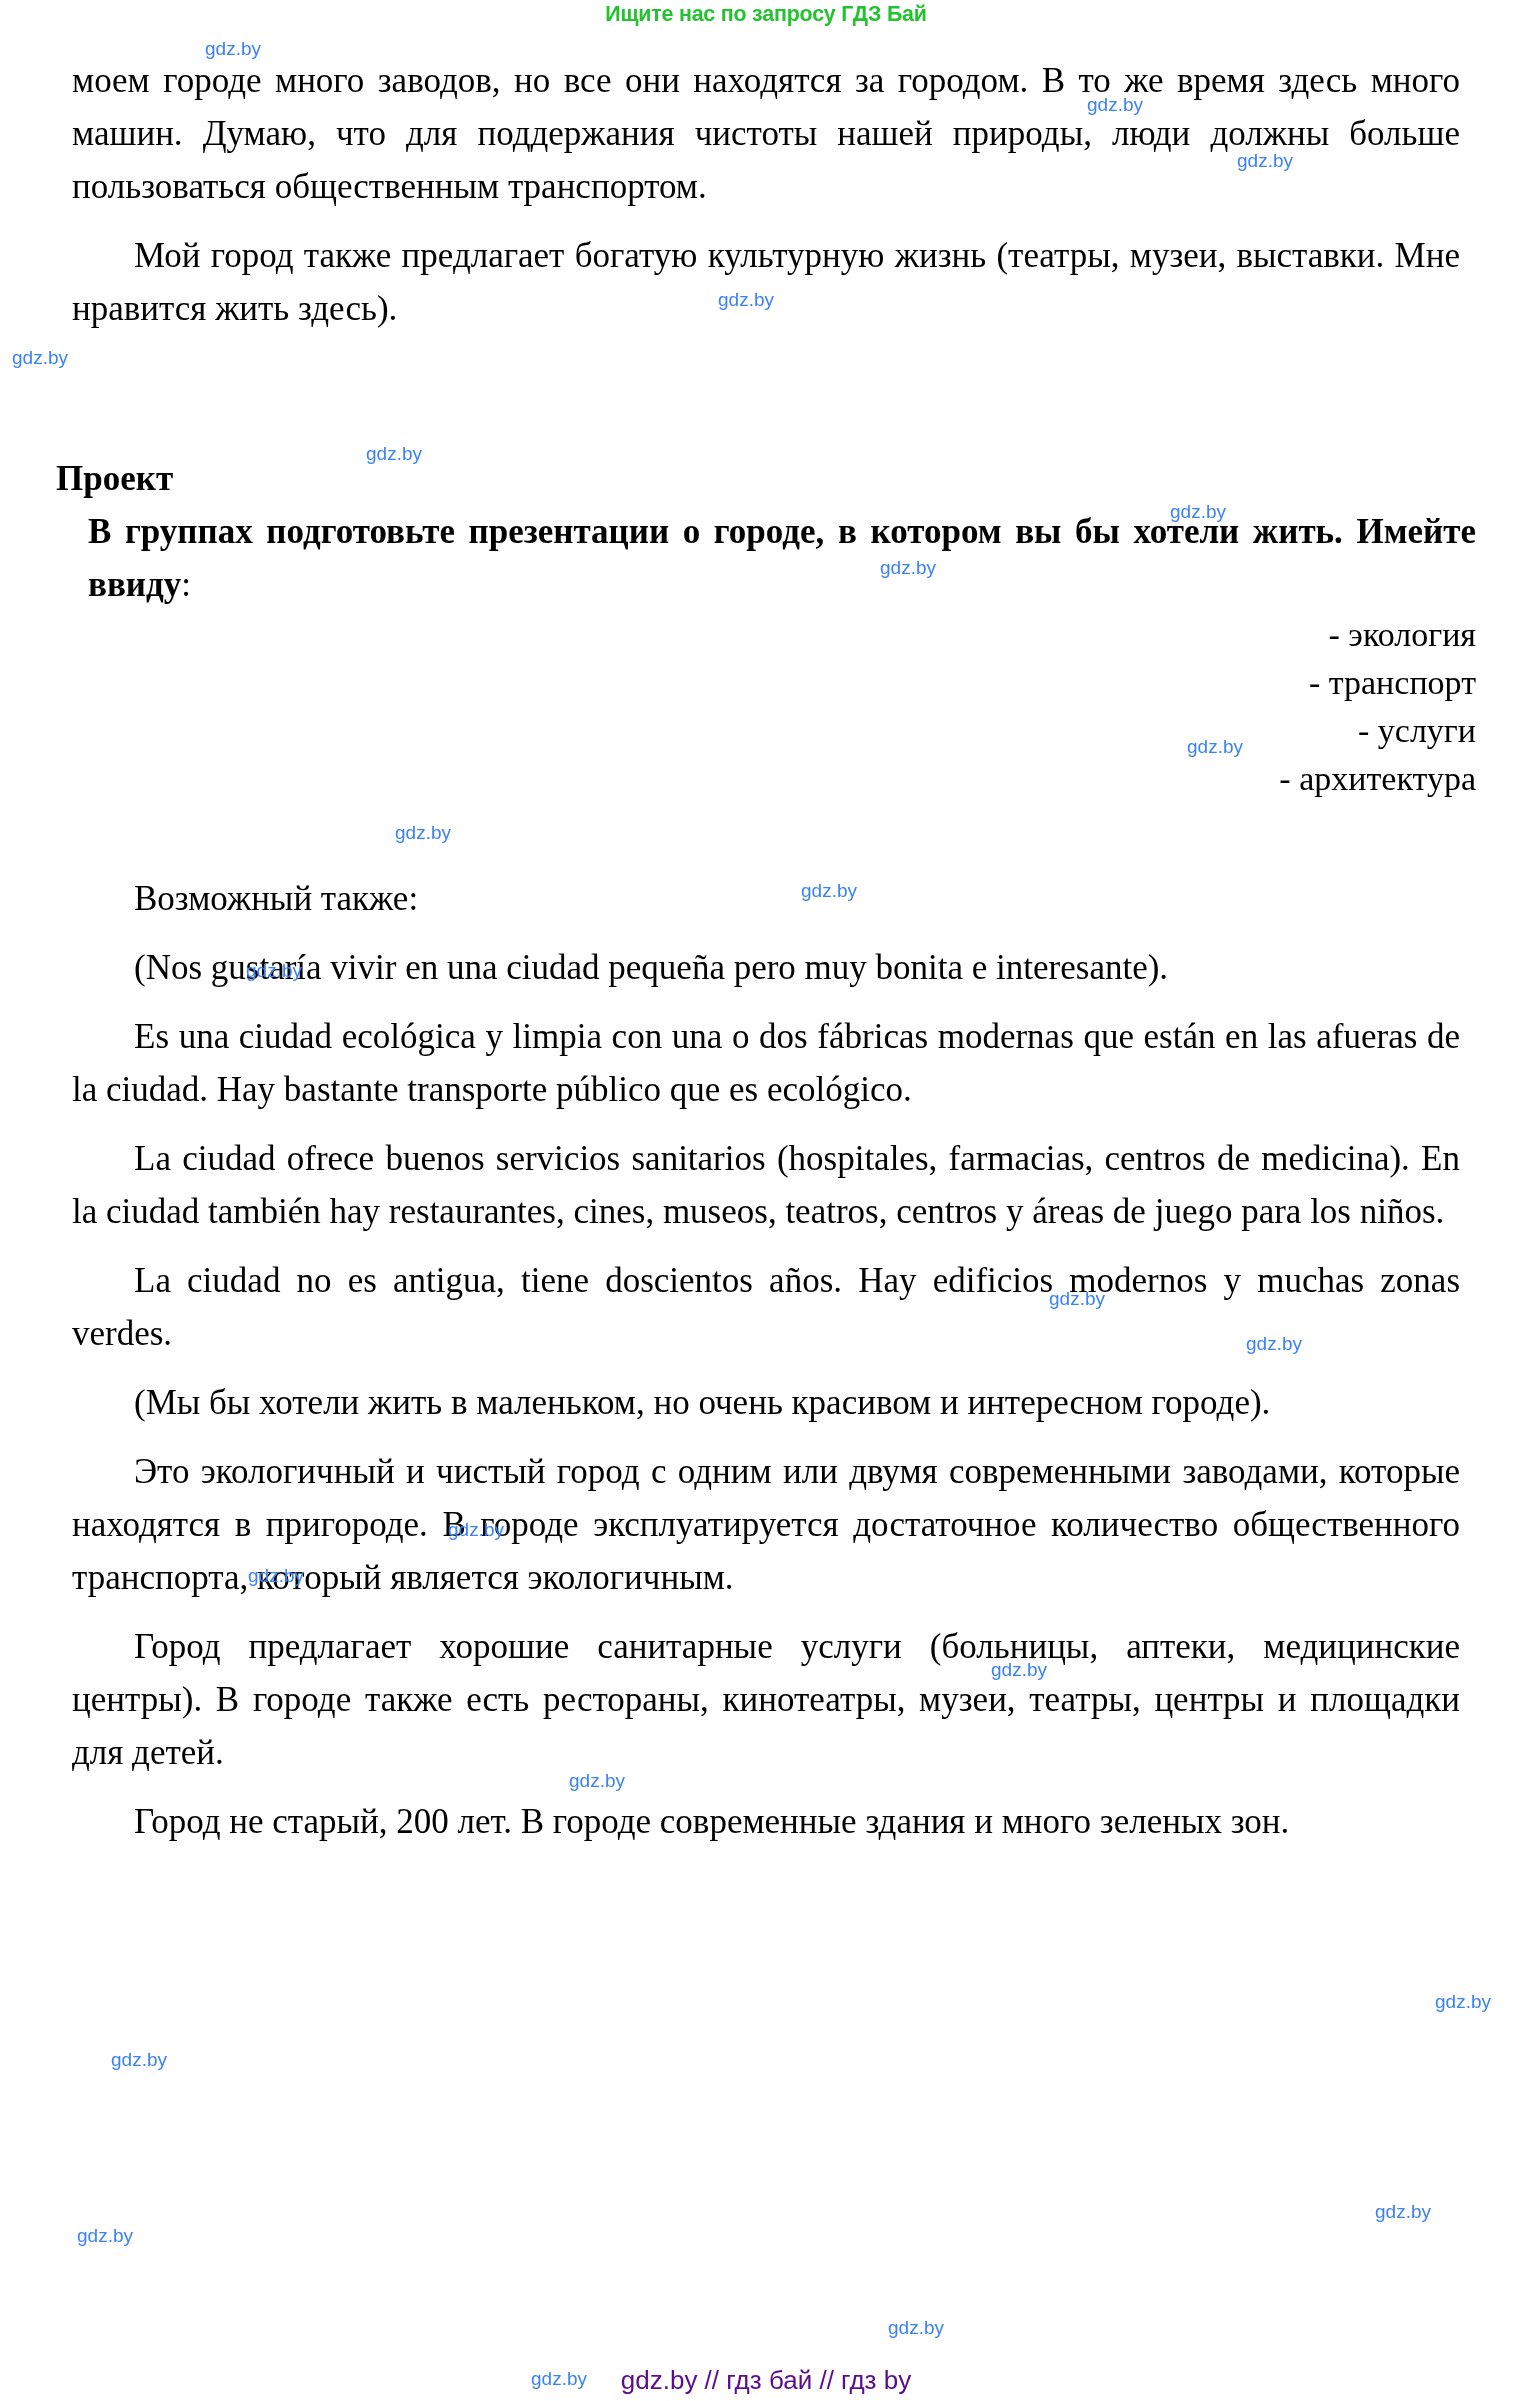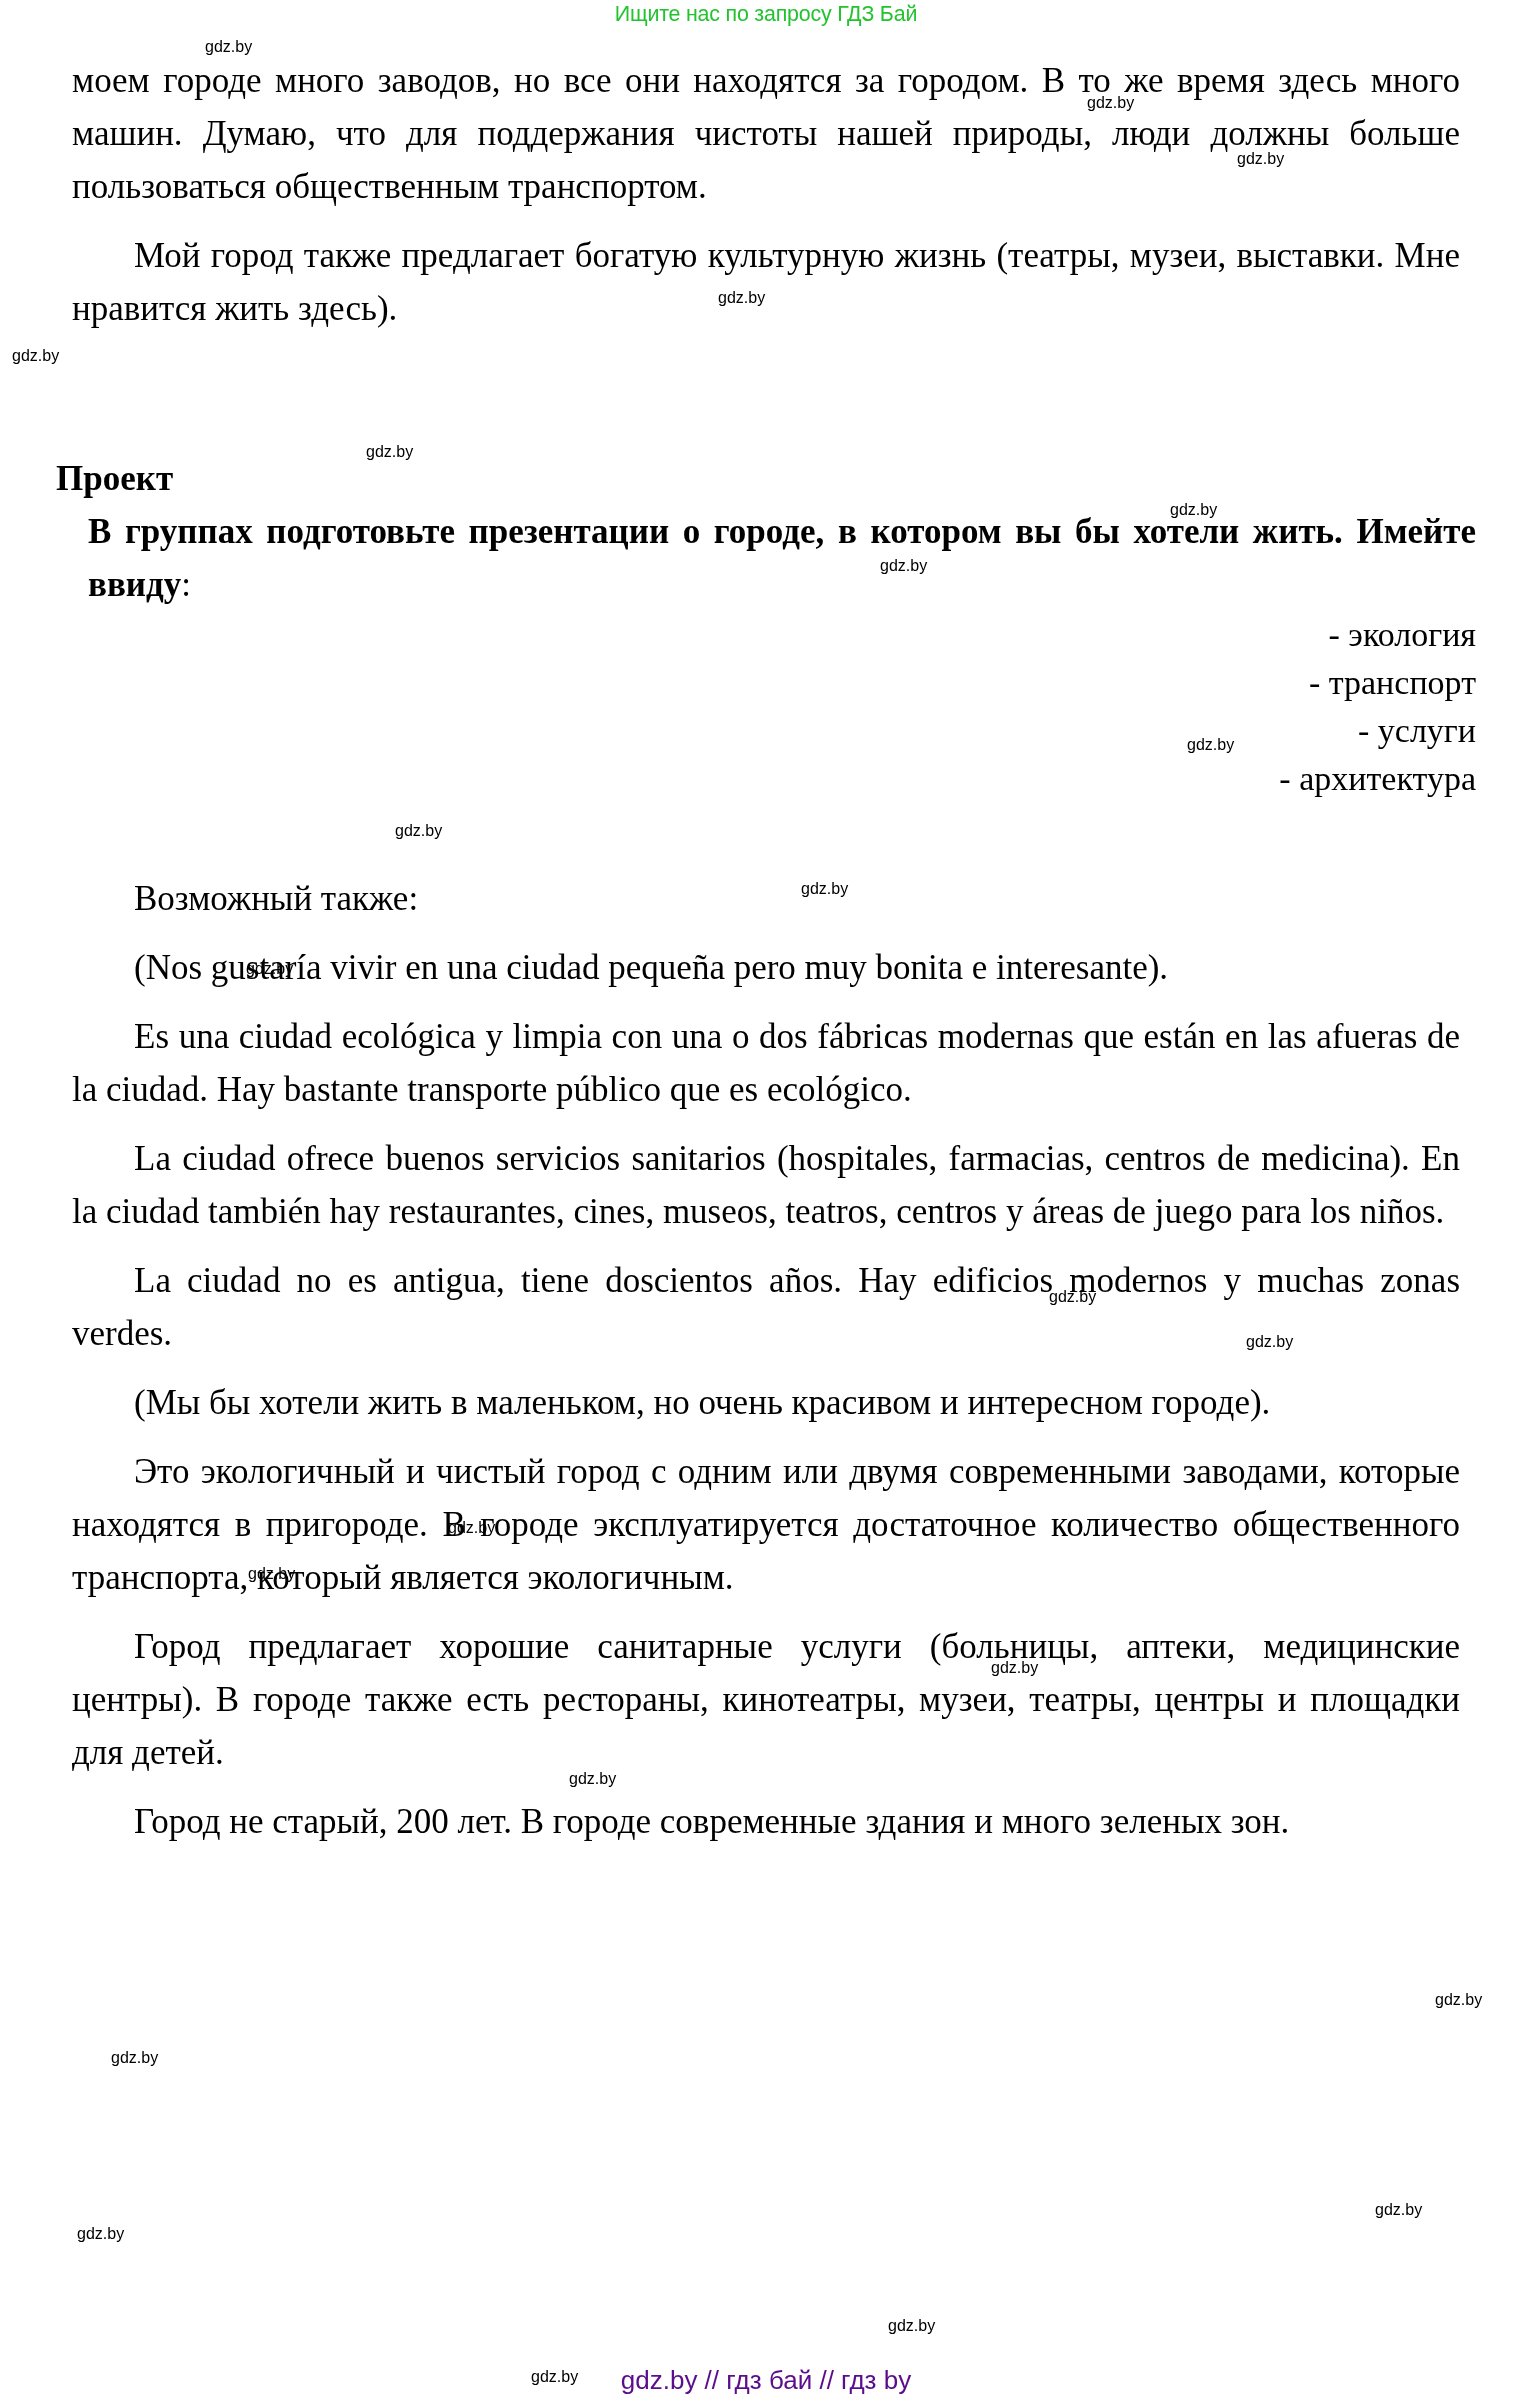--- a/index.html
+++ b/index.html
@@ -19,21 +19,21 @@
 
   
   .site-banner {
     position: absolute;
     top: 1.7px;
     left: 0;
     width: 100%;
     text-align: center;
     font-family: "Liberation Sans", "DejaVu Sans", sans-serif;
     font-size: 21.4px;
-    font-weight: 400;
+    font-weight: 700;
     letter-spacing: -0.2px;
     color: #22c32e;
     white-space: nowrap;
   }
 
   
   .site-footer {
     position: absolute;
     bottom: 5.1px;
     left: 0;
@@ -95,23 +95,23 @@
   ul.bullets li {
     font-size: 34px;
     line-height: 48px;
     white-space: nowrap;
   }
 
   
   .wm {
     position: absolute;
     font-family: "Liberation Sans", "DejaVu Sans", sans-serif;
-    font-size: 16px;
+    font-size: 19px;
     font-weight: 400;
-    color: #000000;
+    color: #3b82f6;
     white-space: nowrap;
     pointer-events: none;
   }
 </style>
 </head>
 <body>
 
 <div class="page">
 
   <div class="site-banner" style="color: rgb(34, 195, 46);">Ищите нас по запросу ГДЗ Бай</div>

